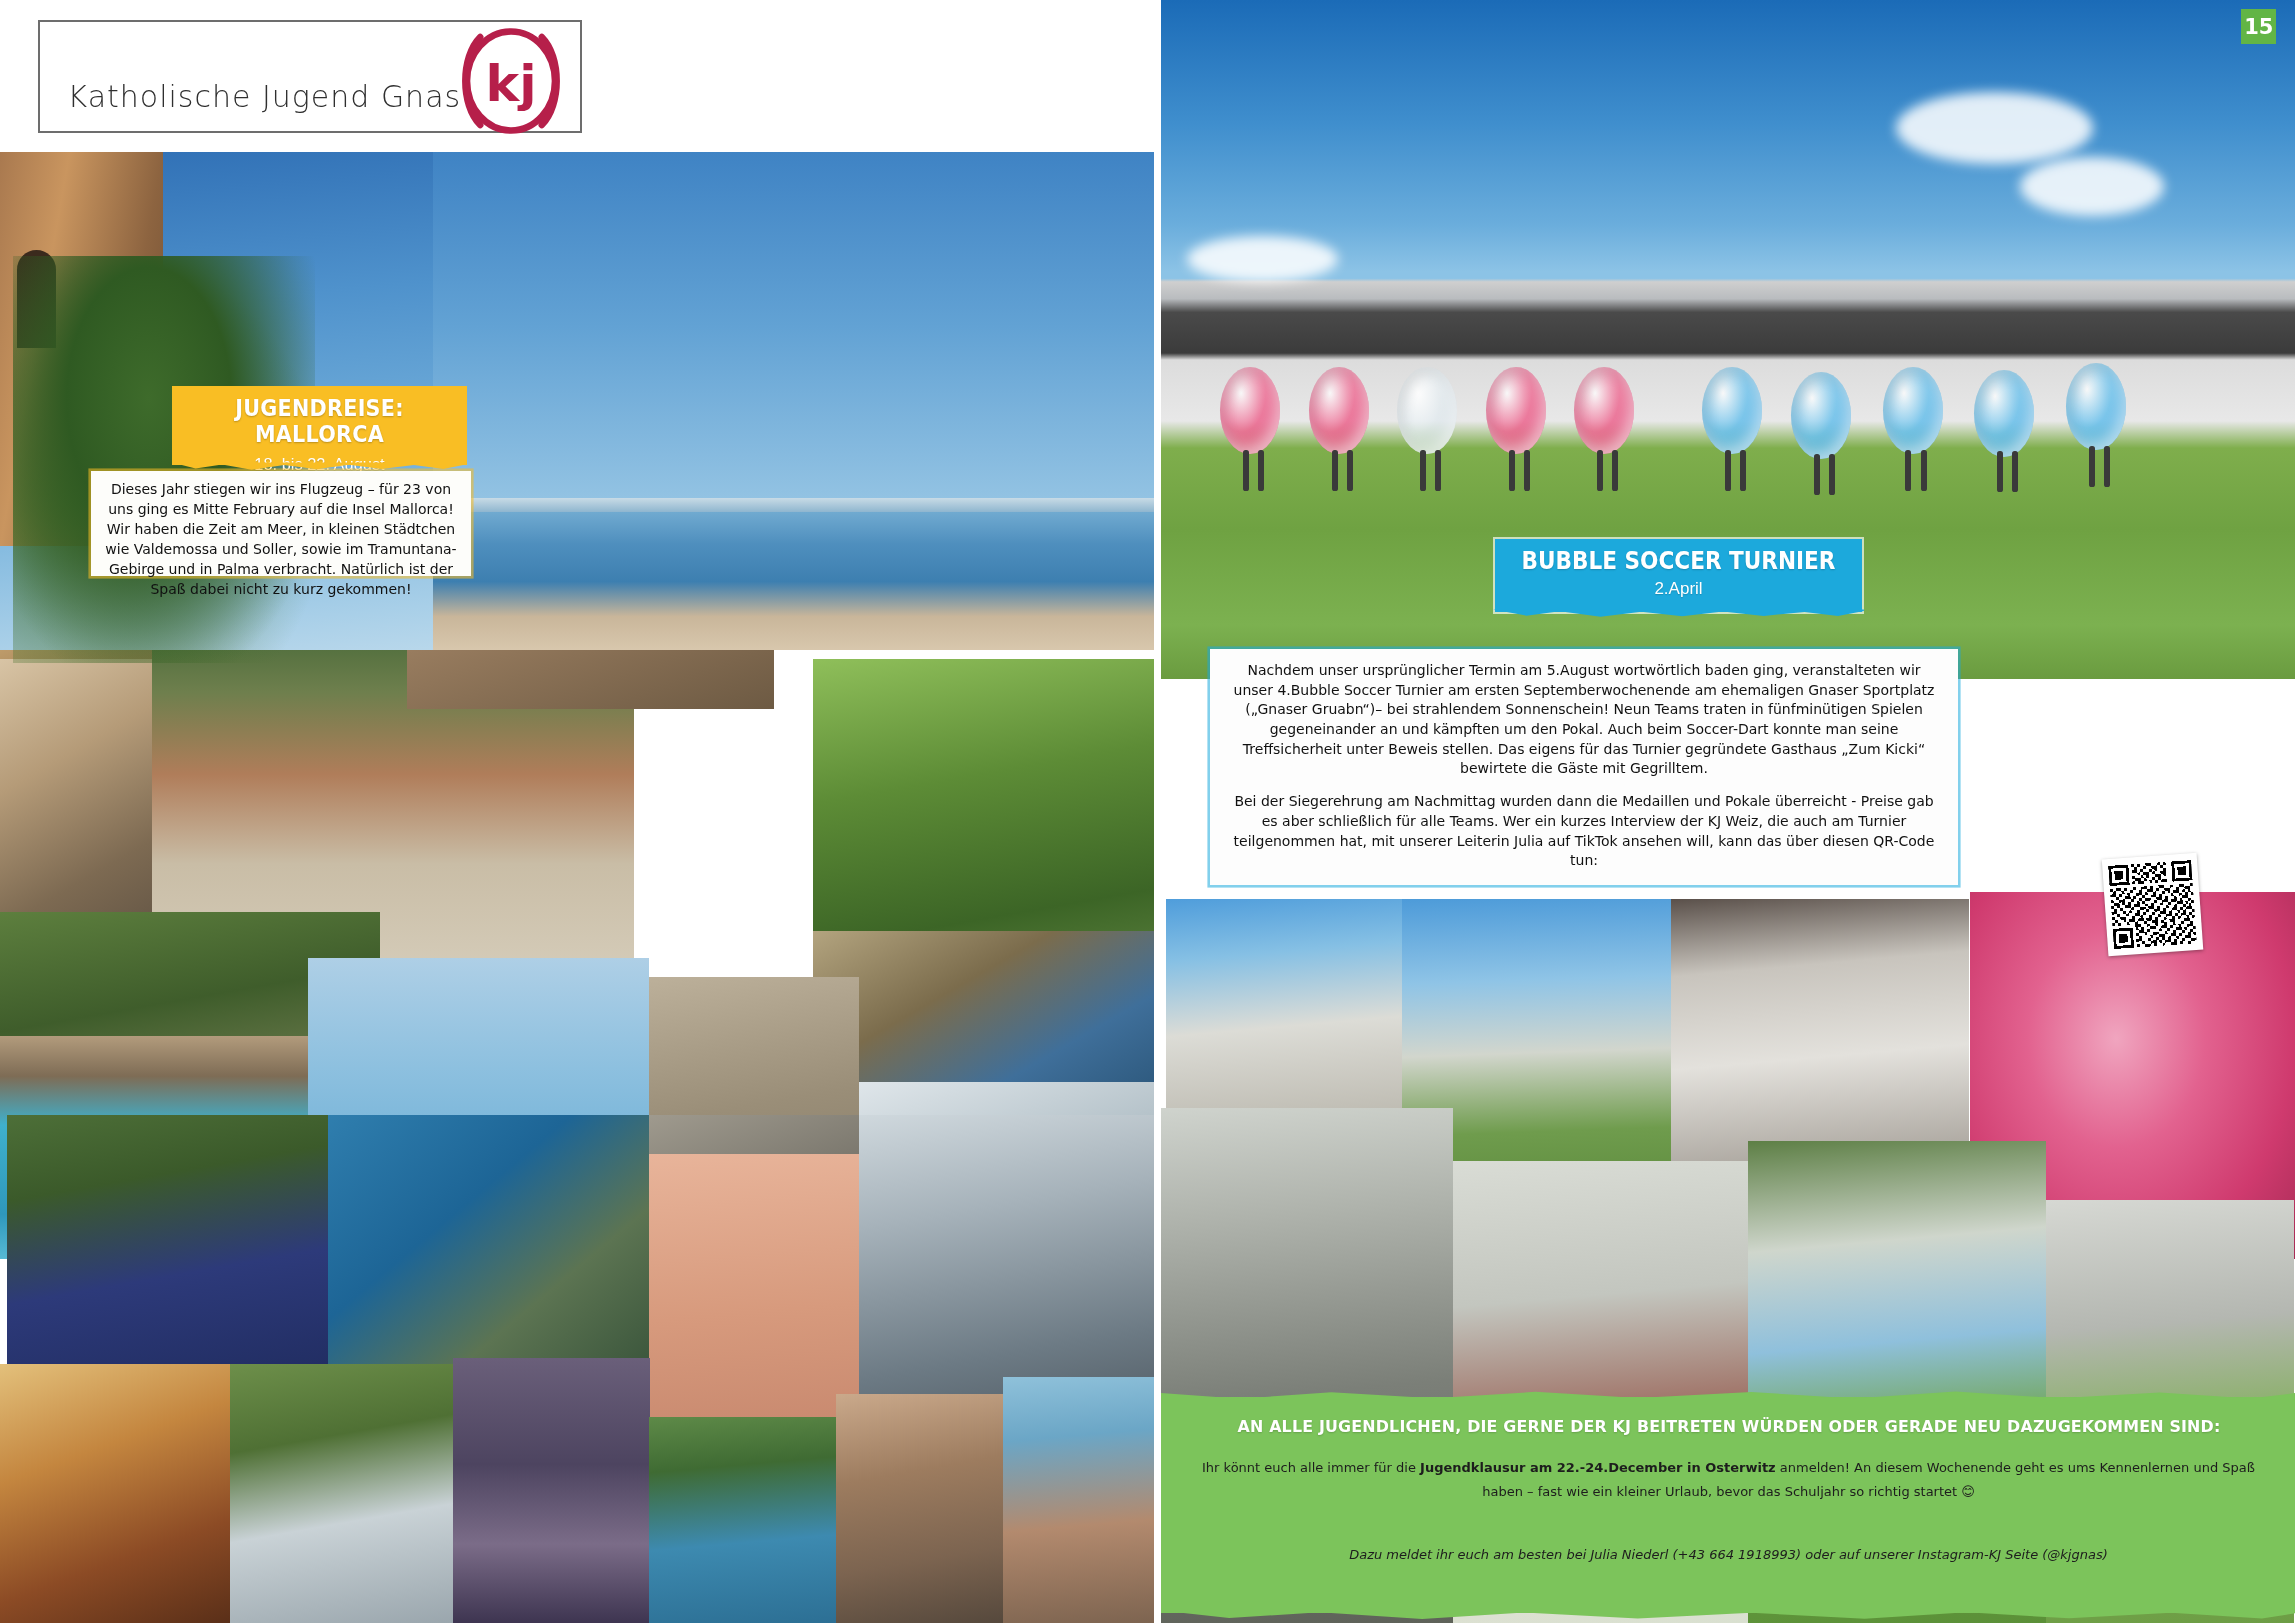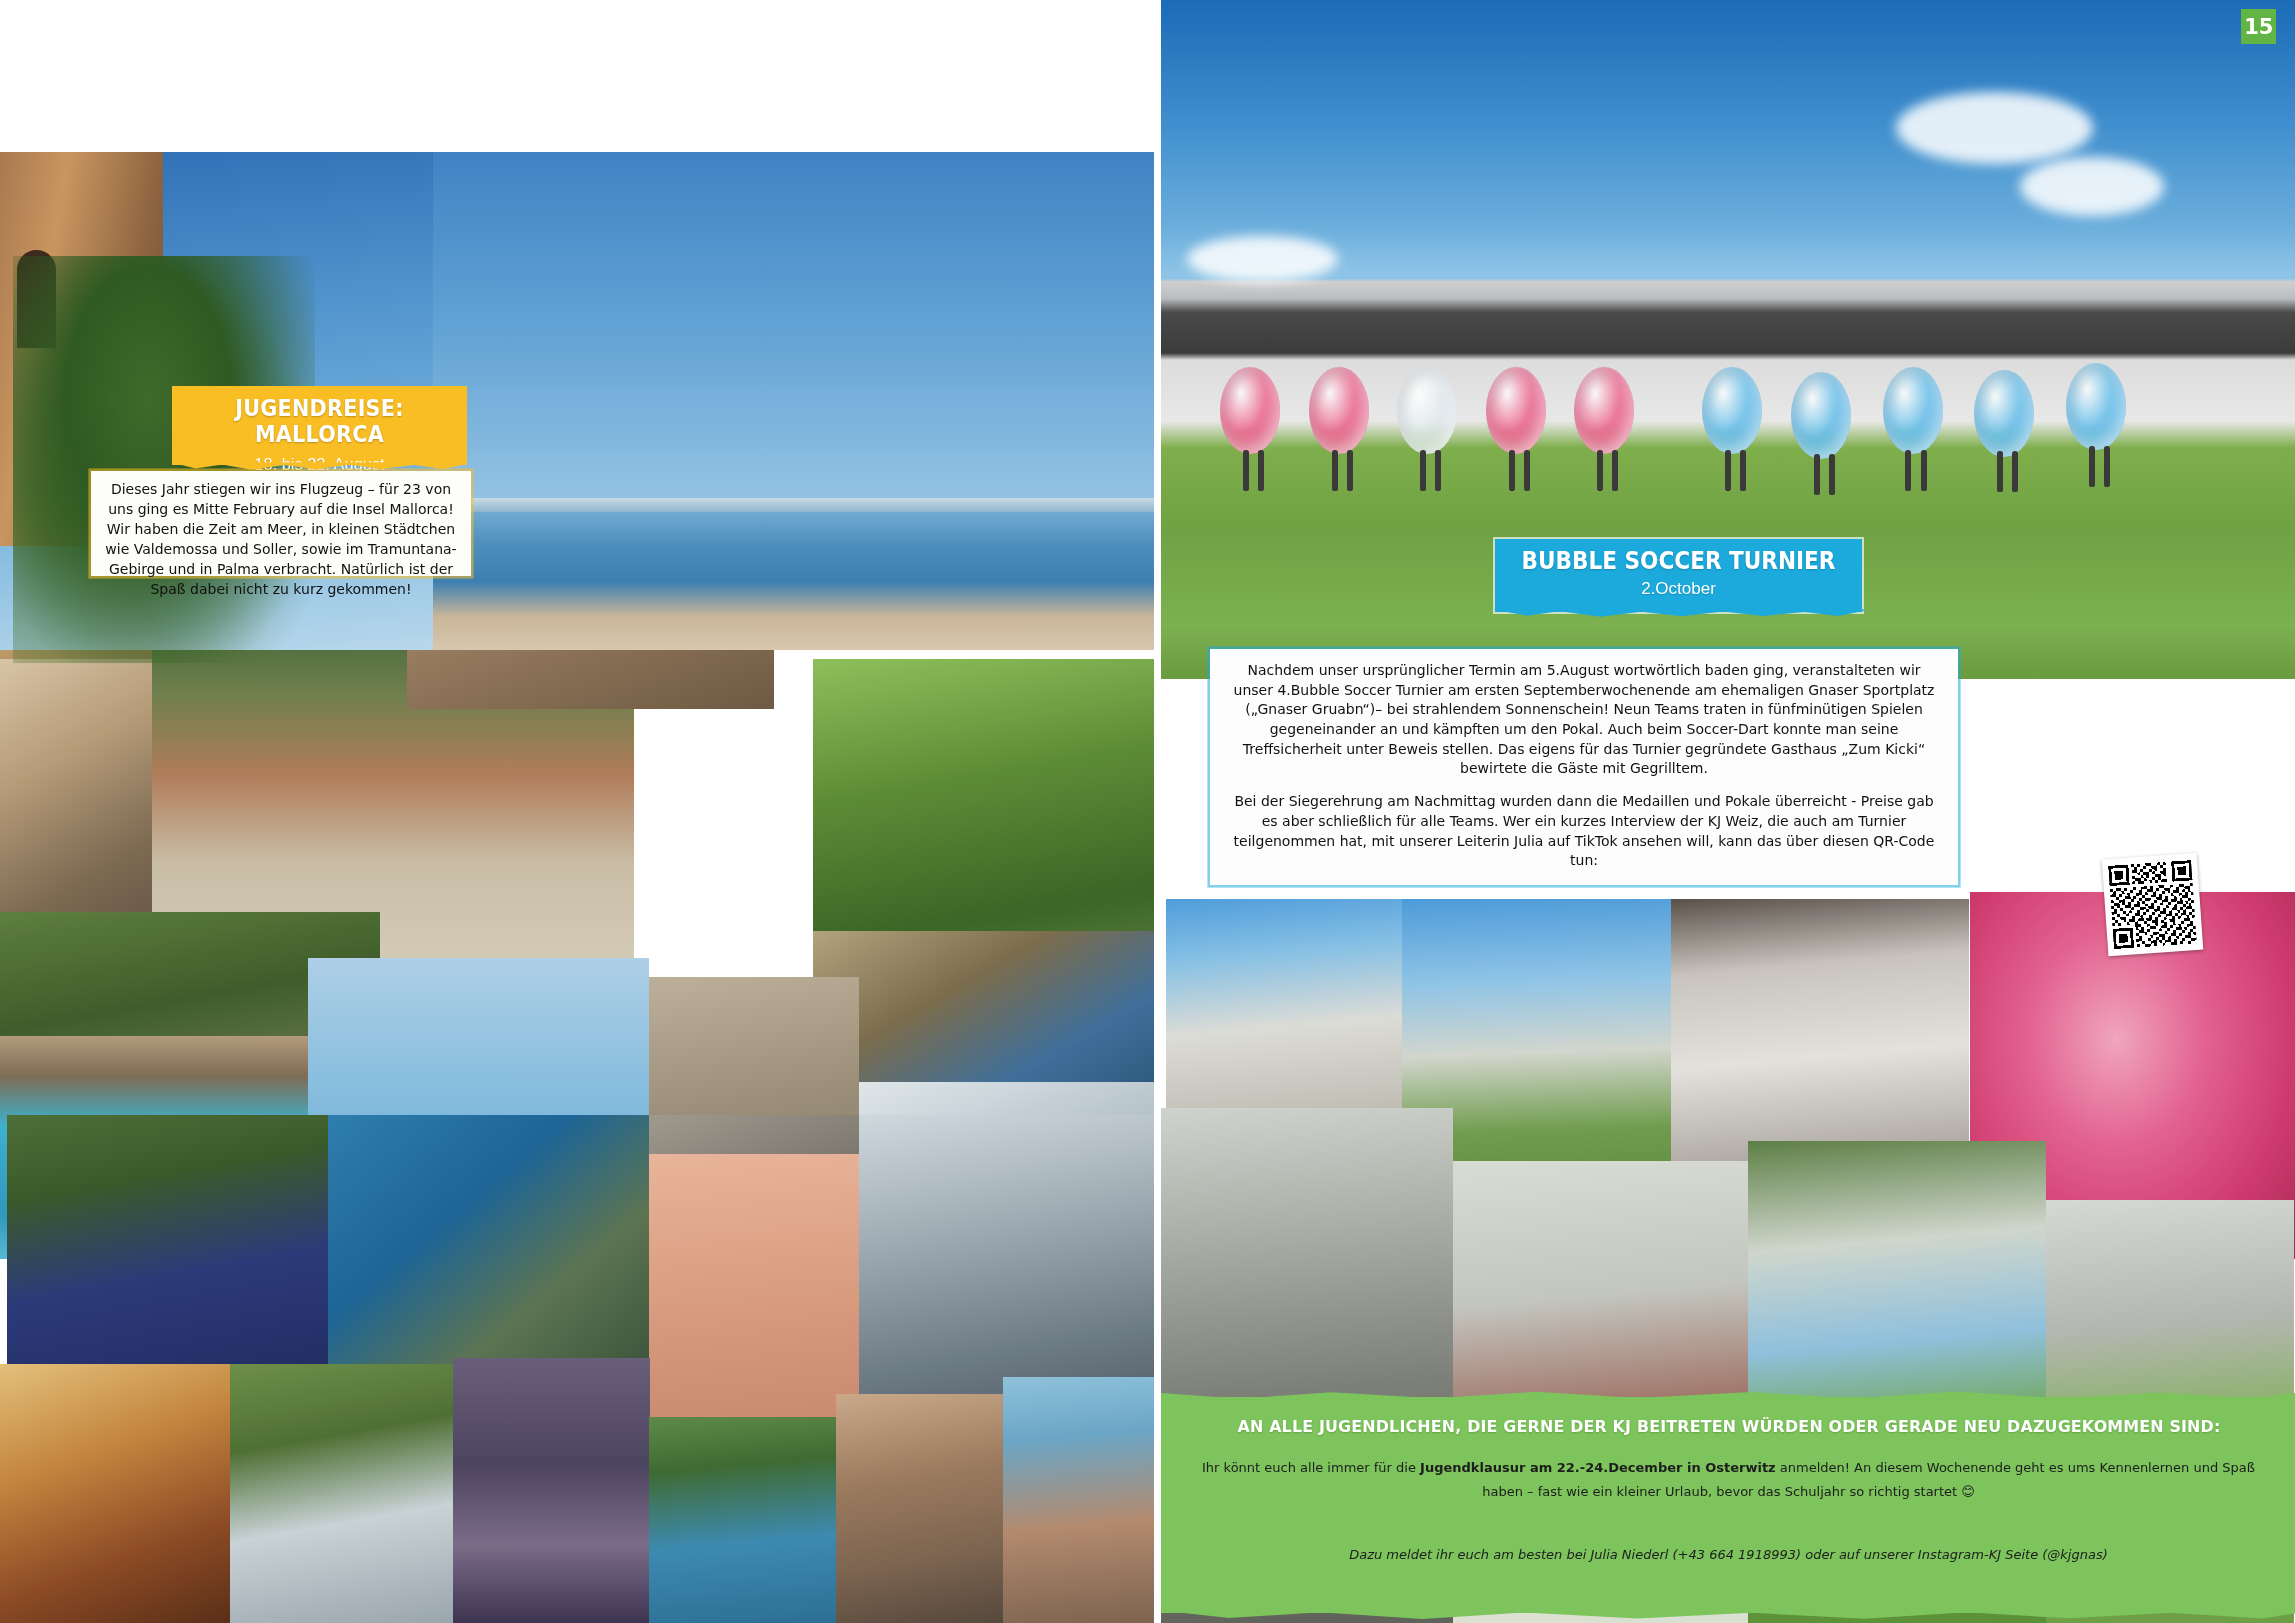--- a/index.html
+++ b/index.html
@@ -221,20 +221,33 @@
     <div class="photo" style="left:649px;top:1417px;width:187px;height:207px;background:linear-gradient(175deg,#5e8a48 0%,#3f6b33 25%,#3d8ab0 60%,#2c6f94 100%)"></div>
     <div class="photo" style="left:836px;top:1394px;width:167px;height:230px;background:linear-gradient(170deg,#caa98b 0%,#9d7c5f 35%,#7c6450 70%,#55483c 100%)"></div>
     <div class="photo" style="left:1003px;top:1377px;width:151px;height:246px;background:linear-gradient(175deg,#8fc1da 0%,#6ba6c6 25%,#b38a6e 60%,#7d6450 100%)"></div>
 
     <div class="hero-sky"></div>
     <div class="hero-sky b2"></div>
     <div class="hero-sea"></div>
     <div class="hero-building"></div>
     <div class="hero-palm"></div>
 
+    <div class="logo-bar">
+      <div class="logo-box">
+        <span class="logo-text">Katholische Jugend Gnas</span>
+        <span class="kj-logo">
+          <svg viewBox="0 0 100 100" aria-hidden="true">
+            <ellipse cx="50" cy="50" rx="40" ry="45" fill="none" stroke="#B61F4A" stroke-width="6"></ellipse>
+            <path d="M22 10 C4 28 4 72 22 90" fill="none" stroke="#B61F4A" stroke-width="6" stroke-linecap="round"></path>
+            <path d="M78 10 C96 28 96 72 78 90" fill="none" stroke="#B61F4A" stroke-width="6" stroke-linecap="round"></path>
+            <text x="50" y="68" font-family="DejaVu Sans" font-size="46" font-weight="700" fill="#B61F4A" text-anchor="middle">kj</text>
+          </svg>
+        </span>
+      </div>
+    </div>
 
 
     <div class="yellow-badge">
       <div class="badge-title">JUGENDREISE: MALLORCA</div>
       <div class="badge-sub">18. bis 22. August</div>
     </div>
 
     <div class="mallorca-text">Dieses Jahr stiegen wir ins Flugzeug – für 23 von uns ging es Mitte February auf die Insel Mallorca! Wir haben die Zeit am Meer, in kleinen Städtchen wie Valdemossa und Soller, sowie im Tramuntana-Gebirge und in Palma verbracht. Natürlich ist der Spaß dabei nicht zu kurz gekommen!</div>
   </div>
 
@@ -275,21 +288,21 @@
         <div class="ball blue" style="left:859px;top:-3.9px;"></div>
           <div class="leg" style="left:882px;top:79px;"></div>
           <div class="leg" style="left:897px;top:79px;"></div>
       </div>
     </div>
 
     <div class="page-num">15</div>
 
     <div class="blue-badge">
       <div class="bb-title">BUBBLE SOCCER TURNIER</div>
-      <div class="bb-sub">2.October</div>
+      <div class="bb-sub">2.April</div>
     </div>
 
     <div class="photo" style="left:5.2px;top:899px;width:236px;height:230px;background:linear-gradient(175deg,#4f9ddb 0%,#86c0e4 25%,#dcdcd6 55%,#b9b6ac 100%)"></div>
     <div class="photo" style="left:241px;top:899px;width:269px;height:295px;background:linear-gradient(178deg,#4d9bd9 0%,#8fc4e6 28%,#d2d6cd 52%,#6f9c4d 78%,#5e8c3e 100%)"></div>
     <div class="photo" style="left:510px;top:899px;width:298px;height:285px;background:linear-gradient(175deg,#5a504a 0%,#c8c4bd 25%,#e3e1dc 55%,#9a948c 100%)"></div>
     <div class="photo" style="left:809px;top:892px;width:325px;height:367px;background:radial-gradient(ellipse at 45% 40%, #f0a5bf 0%, #e2628f 35%, #cf3a6e 70%, #a62b55 100%)"></div>
     <div class="photo" style="left:0;top:1108px;width:292px;height:515px;background:linear-gradient(175deg,#cfd3cd 0%,#aeb2ab 22%,#7b7f78 55%,#5e6259 100%)"></div>
     <div class="photo" style="left:292px;top:1161px;width:295px;height:462px;background:linear-gradient(175deg,#d9dcd5 0%,#c3c6bf 30%,#9e6f63 55%,#e6e3d8 75%,#d9e0d0 100%)"></div>
     <div class="photo" style="left:587px;top:1141px;width:298px;height:482px;background:linear-gradient(175deg,#5d7f45 0%,#cfd6cc 22%,#8fc0dc 42%,#6da243 62%,#5b9038 100%)"></div>
     <div class="photo" style="left:885px;top:1200px;width:248px;height:423px;background:linear-gradient(175deg,#d6d8d3 0%,#b4b7b1 30%,#7fae55 58%,#6d9d45 100%)"></div>

